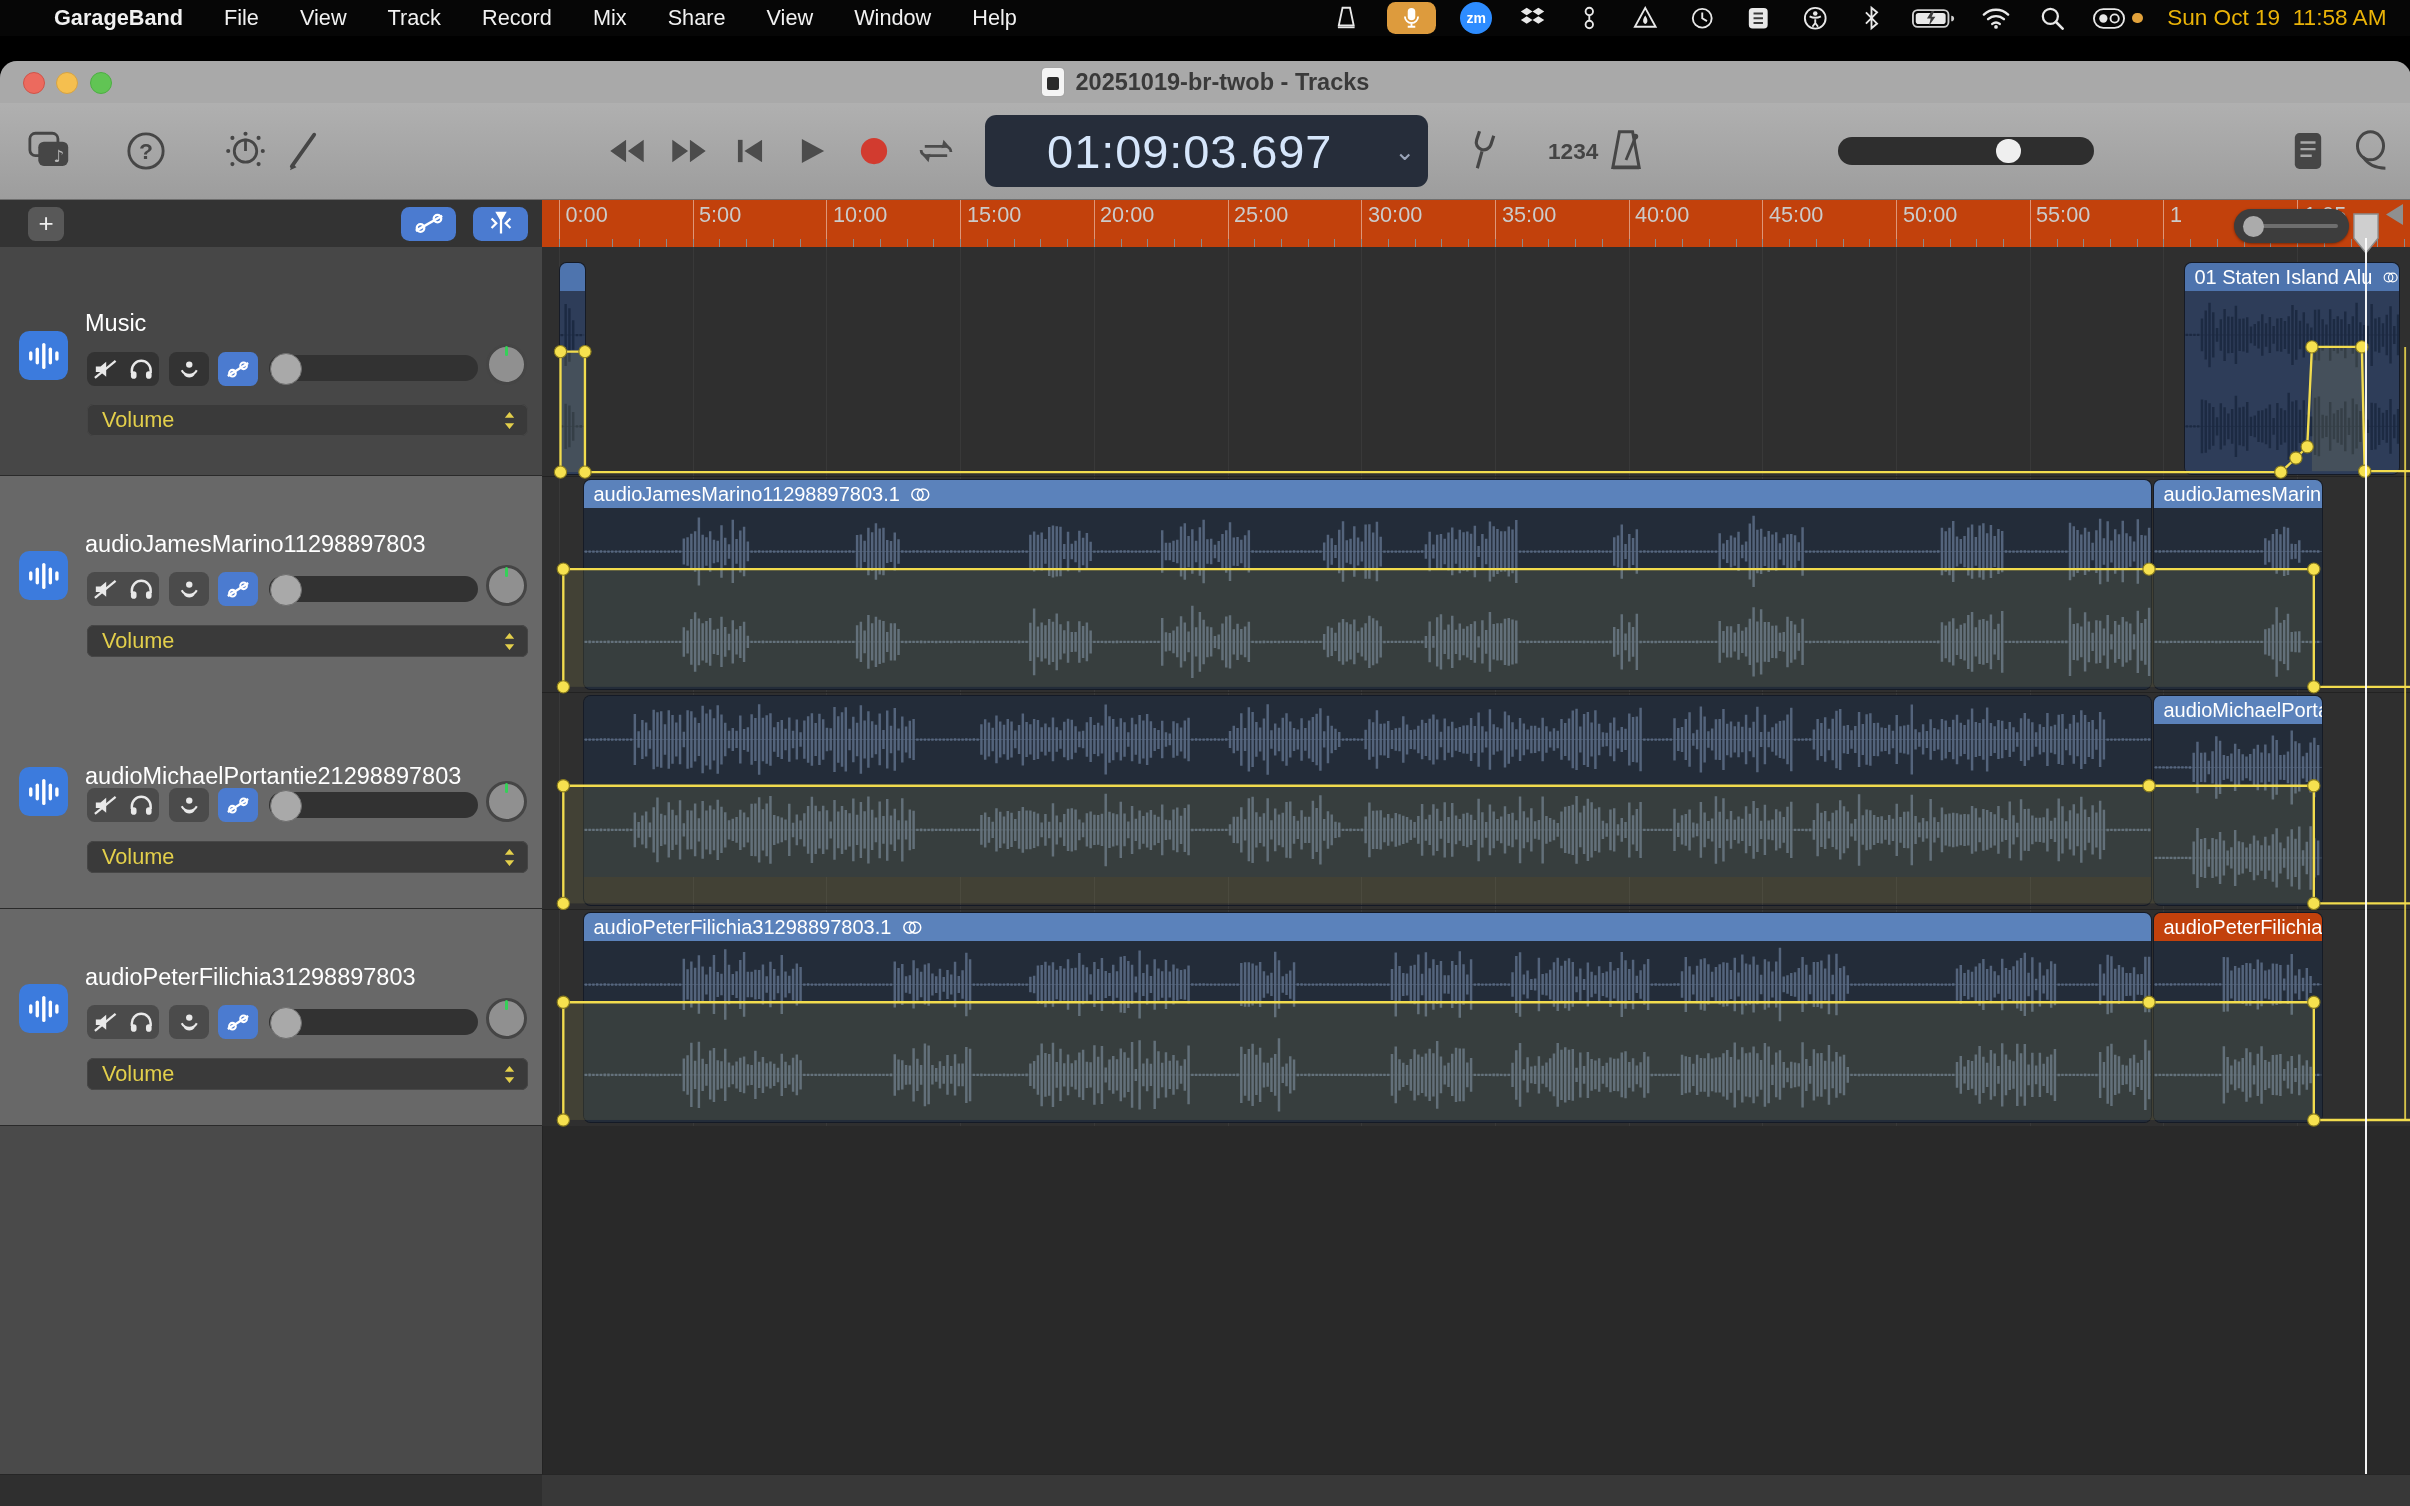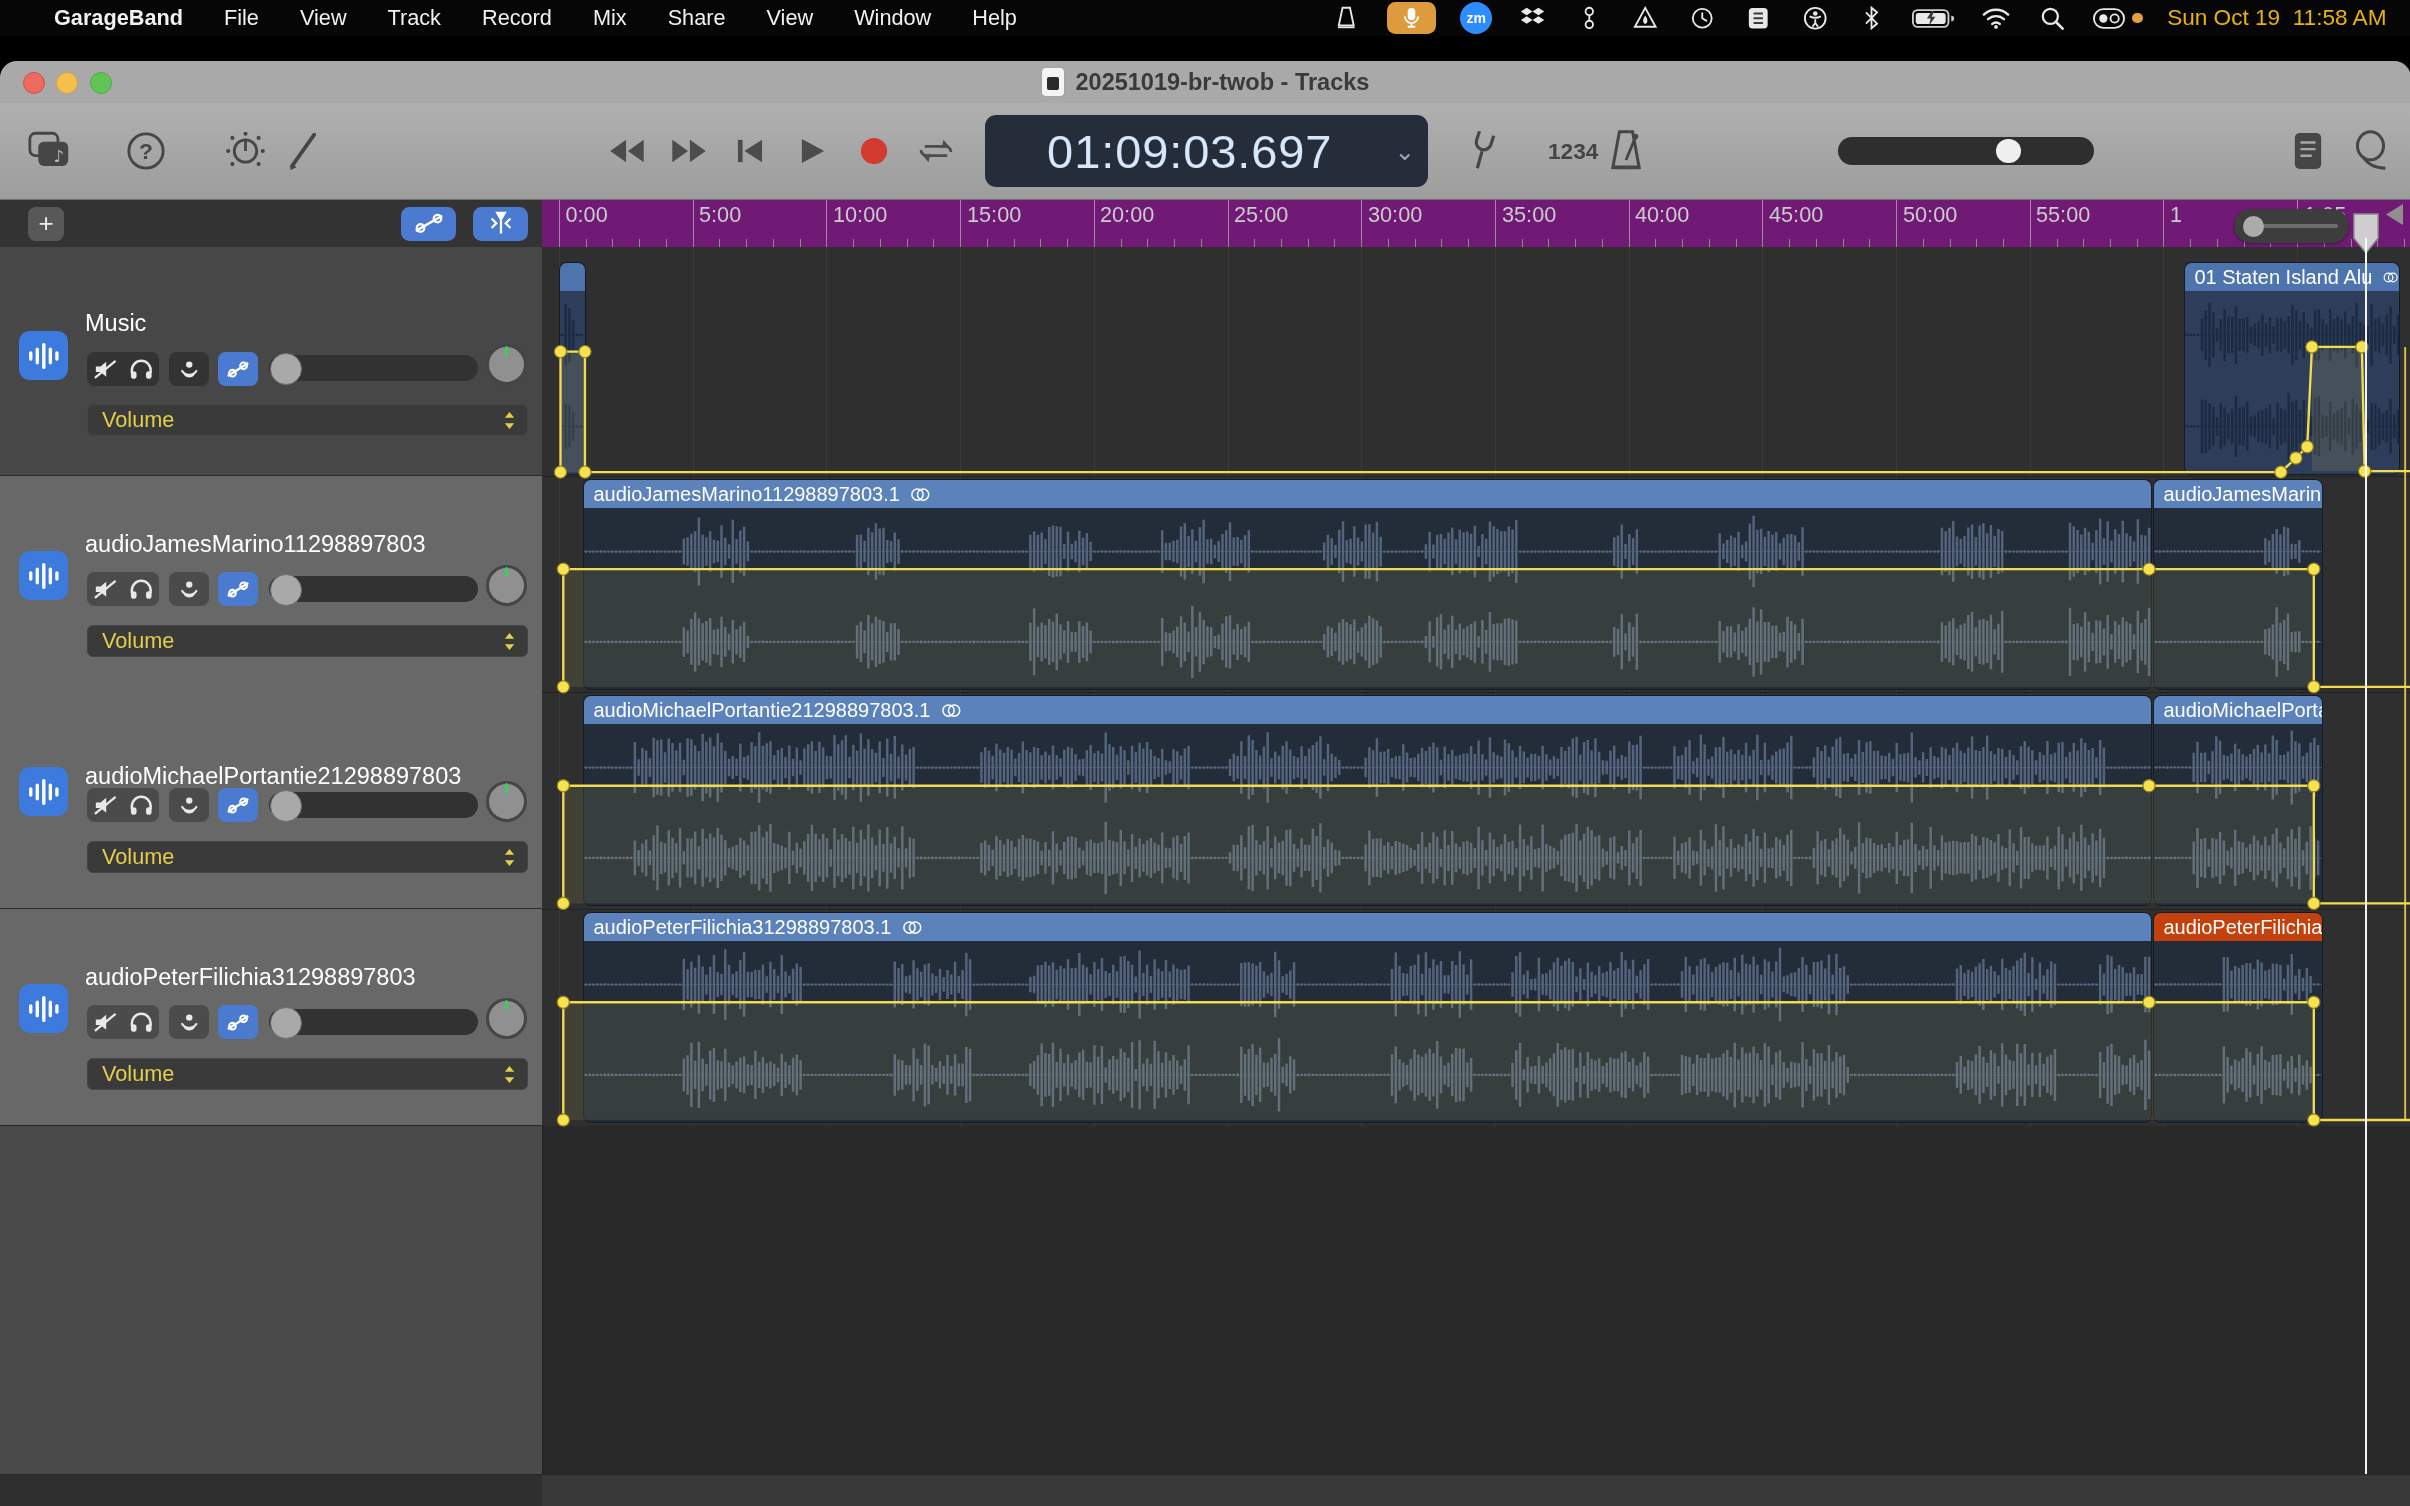--- a/index.html
+++ b/index.html
@@ -33,21 +33,21 @@
   .lcd-time{flex:1;text-align:center;color:#d6e6fb;font-size:47px;letter-spacing:0.9px;}
   .lcd-chev{color:#9aa4b8;font-size:24.5px;padding-right:13px;}
   .mslider{position:absolute;left:1838px;top:34px;width:256px;height:28px;border-radius:14px;background:#2e2e2e;}
   .mslider .mthumb{position:absolute;left:158px;top:1.9px;width:24.5px;height:24.5px;border-radius:50%;background:#efefef;}
   .count1234{font-size:22.6px;font-weight:bold;color:#444;letter-spacing:0px;}
   
   .content{position:relative;height:1307px;background:#2f2f2f;}
   .cornerbar{position:absolute;left:0;top:0;width:542px;height:47px;background:#333;border-right:0.9px solid #232323;border-bottom:0.9px solid #202020;}
   .addbtn{position:absolute;left:28px;top:6.6px;width:36px;height:34px;border-radius:7.5px;background:#585858;color:#eee;font-size:26px;display:flex;align-items:center;justify-content:center;border:none;}
   .bluebtn{position:absolute;top:6.6px;width:55px;height:34px;border-radius:8.5px;background:#4b7bd0;border:none;display:flex;align-items:center;justify-content:center;}
-  .ruler{position:absolute;left:542px;top:0;width:1868px;height:47px;background:#701a75;border-bottom:0.9px solid #1d1d1d;overflow:hidden;}
+  .ruler{position:absolute;left:542px;top:0;width:1868px;height:47px;background:#c2410c;border-bottom:0.9px solid #1d1d1d;overflow:hidden;}
   .rlabel{position:absolute;top:1.9px;color:#cquiet;color:#cbcbcb;font-size:21.7px;}
   .rmajor{position:absolute;top:0;width:0.9px;height:47px;background:rgba(255,255,255,.45);}
   .rtick{position:absolute;bottom:0;width:0.9px;height:8.5px;background:#8b8b8b;}
   .zoompill{position:absolute;left:2234px;top:9.4px;width:115px;height:34px;border-radius:17px;background:#3d3d3d;box-shadow:0 0.9px 2.8px rgba(0,0,0,.4);}
   .zoompill .zline{position:absolute;left:15px;right:11.3px;top:15px;height:3.8px;border-radius:1.9px;background:#6e6e6e;}
   .zoompill .zthumb{position:absolute;left:9.4px;top:6.6px;width:21px;height:21px;border-radius:50%;background:#ababab;}
   .scrolltri{position:absolute;top:3.8px;left:2386px;}
   .headers{position:absolute;left:0;top:47px;width:542px;height:879px;}
   .trackheader{position:absolute;left:0;width:542px;border-bottom:0.9px solid #2a2a2a;box-sizing:border-box;}
   .t-icon{position:absolute;left:19px;width:49px;height:49px;border-radius:10.4px;background:#3c7bdd;display:flex;align-items:center;justify-content:center;}
@@ -719,27 +719,20 @@
         </div>
         <div class="rbody" style="height:181px;background:#232c39">
         <svg width="168" height="181" viewBox="0 0 178 192">
           <line x1="0" y1="46.08" x2="178" y2="46.08" stroke="#5a6b84" stroke-width="1" opacity=".55"></line>
           <line x1="0" y1="142.07999999999998" x2="178" y2="142.07999999999998" stroke="#5a6b84" stroke-width="1" opacity=".55"></line>
           <path d="M2 44.9V47.3M6 44.7V47.4M10 44.9V47.3M14 44.9V47.3M18 44.9V47.3M22 44.9V47.3M26 44.9V47.3M30 44.9V47.3M34 44.9V47.3M38 44.9V47.3M42 44.9V47.3M46 44.9V47.3M50 44.9V47.3M54 44.9V47.3M58 44.9V47.3M62 44.9V47.3M66 44.9V47.3M70 44.9V47.3M74 44.9V47.3M78 44.9V47.3M82 44.9V47.3M86 44.7V47.4M90 44.9V47.3M94 44.8V47.4M98 44.9V47.3M102 44.7V47.5M106 44.8V47.4M110 44.9V47.3M114 44.8V47.3M118 32.0V60.2M122 34.6V57.6M126 27.5V64.6M130 22.4V69.8M134 27.9V64.3M138 20.0V72.2M142 21.0V71.1M146 37.8V54.4M150 38.2V53.9M154 34.2V58.0M158 44.9V47.3M162 44.9V47.3M166 44.9V47.3M170 44.9V47.3M174 44.8V47.4" stroke="#5a6b84" stroke-width="2.6" opacity=".9"></path>
           <path d="M2 140.9V143.3M6 140.9V143.3M10 140.8V143.4M14 140.8V143.4M18 140.9V143.3M22 140.9V143.3M26 140.9V143.3M30 140.8V143.4M34 140.9V143.3M38 140.9V143.3M42 140.9V143.3M46 140.9V143.3M50 140.9V143.3M54 140.7V143.4M58 140.9V143.3M62 140.9V143.3M66 140.7V143.4M70 140.7V143.4M74 140.9V143.3M78 140.9V143.3M82 140.9V143.3M86 140.9V143.3M90 140.9V143.3M94 140.9V143.3M98 140.9V143.3M102 140.9V143.3M106 140.9V143.3M110 140.8V143.3M114 140.9V143.3M118 128.7V155.4M122 127.5V156.6M126 123.5V160.7M130 105.3V178.9M134 121.6V162.6M138 118.7V165.5M142 112.1V172.1M146 131.6V152.5M150 131.1V153.1M154 130.8V153.4M158 140.9V143.3M162 140.9V143.3M166 140.7V143.4M170 140.8V143.4M174 140.9V143.3" stroke="#5a6b84" stroke-width="2.6" opacity=".9"></path>
         </svg></div>
       </div>
       <div class="region" style="left: 584px; top: 496px; width: 1567px; height: 209px; position: absolute;">
-        <div class="rhead" style="background:#5b82bb">
-          <span>audioMichaelPortantie21298897803.1</span>
-      <svg width="22.6" height="15" viewBox="0 0 24 16">
-            <circle cx="9" cy="8" r="6" fill="none" stroke="#fff" stroke-width="1.6"></circle>
-            <circle cx="15" cy="8" r="6" fill="none" stroke="#fff" stroke-width="1.6"></circle>
-          </svg>
-        </div>
         <div class="rbody" style="height:181px;background:#232c39">
         <svg width="1567" height="181" viewBox="0 0 1664 192">
           <line x1="0" y1="46.08" x2="1664" y2="46.08" stroke="#5a6b84" stroke-width="1" opacity=".55"></line>
           <line x1="0" y1="142.07999999999998" x2="1664" y2="142.07999999999998" stroke="#5a6b84" stroke-width="1" opacity=".55"></line>
           <path d="M2 44.9V47.3M6 44.9V47.3M10 44.9V47.3M14 44.9V47.3M18 44.8V47.3M22 44.8V47.3M26 44.8V47.3M30 44.9V47.3M34 44.9V47.3M38 44.9V47.3M42 44.9V47.3M46 44.9V47.3M50 44.9V47.3M54 18.9V73.2M58 37.3V54.9M62 25.3V66.9M66 28.1V64.1M70 36.4V55.8M74 14.4V77.8M78 17.1V75.0M82 16.2V76.0M86 29.9V62.3M90 15.0V77.2M94 20.2V71.9M98 28.0V64.1M102 19.8V72.3M106 37.9V54.3M110 15.0V77.1M114 16.0V76.1M118 22.8V69.4M122 28.6V63.6M126 10.2V81.9M130 18.4V73.8M134 14.2V78.0M138 23.6V68.5M142 9.7V82.5M146 19.5V72.6M150 28.3V63.9M154 36.9V55.3M158 33.8V58.4M162 36.9V55.2M166 20.5V71.7M170 34.9V57.3M174 33.1V59.0M178 19.2V72.9M182 23.3V68.9M186 8.6V83.6M190 23.0V69.2M194 20.4V71.8M198 18.3V73.9M202 33.1V59.1M206 27.4V64.8M210 25.4V66.8M214 34.6V57.5M218 22.6V69.6M222 36.7V55.5M226 24.8V67.3M230 38.4V53.7M234 25.8V66.4M238 21.3V70.9M242 18.2V74.0M246 28.6V63.6M250 18.8V73.3M254 24.5V67.7M258 33.6V58.6M262 34.2V57.9M266 11.7V80.5M270 21.3V70.8M274 17.1V75.1M278 11.9V80.2M282 34.8V57.4M286 22.0V70.2M290 28.3V63.8M294 9.7V82.4M298 25.8V66.3M302 16.1V76.1M306 26.6V65.5M310 30.4V61.8M314 18.6V73.5M318 36.0V56.1M322 15.3V76.9M326 31.6V60.6M330 12.7V79.4M334 34.3V57.9M338 21.6V70.6M342 32.2V59.9M346 26.2V66.0M350 24.2V67.9M354 44.9V47.3M358 44.9V47.3M362 44.9V47.3M366 44.9V47.3M370 44.9V47.3M374 44.9V47.3M378 44.9V47.3M382 44.9V47.3M386 44.9V47.3M390 44.9V47.3M394 44.7V47.5M398 44.9V47.3M402 44.9V47.3M406 44.7V47.4M410 44.9V47.3M414 44.7V47.4M418 44.9V47.3M422 29.9V62.3M426 24.7V67.5M430 28.0V64.1M434 33.7V58.5M438 20.7V71.4M442 26.9V65.3M446 30.4V61.8M450 24.4V67.7M454 27.0V65.1M458 36.6V55.5M462 30.7V61.4M466 18.6V73.6M470 27.4V64.8M474 30.0V62.1M478 24.3V67.9M482 25.4V66.7M486 33.2V59.0M490 29.0V63.2M494 33.0V59.1M498 22.8V69.3M502 33.2V59.0M506 36.3V55.8M510 27.3V64.9M514 24.0V68.2M518 25.0V67.1M522 32.1V60.1M526 37.7V54.4M530 36.7V55.5M534 27.7V64.5M538 22.2V70.0M542 30.6V61.5M546 28.3V63.8M550 31.1V61.0M554 9.0V83.2M558 21.5V70.7M562 24.2V68.0M566 32.6V59.6M570 23.6V68.5M574 27.9V64.3M578 38.3V53.8M582 22.9V69.2M586 29.8V62.4M590 20.2V71.9M594 26.0V66.2M598 19.0V73.1M602 26.6V65.6M606 33.9V58.3M610 36.1V56.1M614 26.3V65.9M618 38.3V53.9M622 39.8V52.3M626 26.8V65.4M630 28.9V63.3M634 33.3V58.9M638 25.8V66.3M642 22.9V69.2M646 44.9V47.3M650 44.8V47.4M654 44.9V47.3M658 44.9V47.3M662 44.7V47.4M666 44.9V47.3M670 44.8V47.3M674 44.9V47.3M678 44.9V47.3M682 44.8V47.3M686 37.1V55.1M690 31.5V60.7M694 34.0V58.1M698 18.2V74.0M702 34.0V58.2M706 11.9V80.2M710 16.8V75.4M714 27.6V64.5M718 33.3V58.8M722 23.9V68.3M726 8.7V83.4M730 36.3V55.8M734 29.1V63.0M738 33.6V58.6M742 23.0V69.2M746 18.2V73.9M750 26.9V65.3M754 34.0V58.2M758 35.4V56.7M762 23.6V68.6M766 34.0V58.1M770 25.9V66.3M774 22.1V70.1M778 18.7V73.4M782 12.9V79.3M786 37.4V54.7M790 20.8V71.3M794 31.4V60.8M798 34.8V57.3M802 38.1V54.1M806 44.9V47.3M810 44.7V47.4M814 44.9V47.3M818 44.7V47.4M822 44.9V47.3M826 44.9V47.3M830 35.7V56.4M834 24.6V67.6M838 27.7V64.4M842 15.0V77.2M846 29.4V62.8M850 29.1V63.1M854 26.4V65.8M858 35.9V56.3M862 34.1V58.1M866 33.7V58.5M870 21.3V70.9M874 30.2V61.9M878 35.9V56.3M882 35.6V56.6M886 31.6V60.6M890 25.2V67.0M894 28.5V63.7M898 24.0V68.1M902 19.5V72.7M906 24.8V67.3M910 37.9V54.3M914 23.9V68.2M918 32.1V60.1M922 27.2V65.0M926 34.2V58.0M930 32.8V59.4M934 31.3V60.9M938 30.9V61.3M942 23.2V69.0M946 31.8V60.4M950 17.3V74.9M954 32.1V60.0M958 37.5V54.7M962 14.0V78.1M966 29.9V62.2M970 33.2V58.9M974 34.3V57.9M978 16.3V75.9M982 20.4V71.8M986 27.7V64.5M990 35.3V56.8M994 23.3V68.9M998 29.2V62.9M1002 35.5V56.6M1006 31.6V60.6M1010 31.6V60.5M1014 33.6V58.6M1018 23.1V69.1M1022 31.9V60.2M1026 37.6V54.6M1030 34.2V58.0M1034 36.7V55.4M1038 24.4V67.7M1042 28.7V63.5M1046 23.8V68.3M1050 15.4V76.7M1054 13.5V78.6M1058 32.3V59.9M1062 19.0V73.1M1066 16.9V75.3M1070 28.0V64.1M1074 14.9V77.3M1078 29.3V62.9M1082 38.4V53.7M1086 38.8V53.3M1090 28.4V63.8M1094 22.8V69.3M1098 36.5V55.6M1102 32.9V59.3M1106 34.8V57.3M1110 18.4V73.8M1114 22.2V70.0M1118 21.7V70.5M1122 12.4V79.8M1126 44.9V47.3M1130 44.9V47.3M1134 44.9V47.3M1138 44.9V47.3M1142 44.9V47.3M1146 44.9V47.3M1150 44.8V47.4M1154 44.9V47.3M1158 23.6V68.5M1162 33.9V58.3M1166 32.8V59.4M1170 24.2V67.9M1174 17.1V75.0M1178 39.5V52.6M1182 35.8V56.4M1186 11.0V81.1M1190 21.6V70.5M1194 37.3V54.9M1198 34.3V57.9M1202 24.7V67.5M1206 24.3V67.8M1210 13.6V78.5M1214 29.4V62.8M1218 27.0V65.2M1222 32.1V60.0M1226 27.2V64.9M1230 32.6V59.5M1234 19.9V72.3M1238 33.7V58.5M1242 27.3V64.9M1246 11.4V80.8M1250 38.1V54.0M1254 19.7V72.5M1258 37.9V54.2M1262 33.2V59.0M1266 29.1V63.1M1270 26.5V65.7M1274 25.8V66.4M1278 19.6V72.5M1282 12.4V79.7M1286 44.9V47.3M1290 44.9V47.3M1294 44.9V47.3M1298 44.7V47.4M1302 44.8V47.3M1306 35.6V56.6M1310 24.2V68.0M1314 28.6V63.6M1318 22.5V69.6M1322 34.8V57.4M1326 24.0V68.1M1330 15.6V76.6M1334 13.7V78.5M1338 31.6V60.6M1342 30.8V61.4M1346 36.2V55.9M1350 31.8V60.3M1354 16.9V75.3M1358 29.7V62.5M1362 19.3V72.8M1366 18.2V74.0M1370 28.5V63.7M1374 28.3V63.9M1378 33.3V58.9M1382 33.8V58.3M1386 30.4V61.7M1390 36.7V55.4M1394 20.0V72.2M1398 32.0V60.1M1402 31.3V60.9M1406 30.3V61.9M1410 9.0V83.2M1414 35.3V56.8M1418 38.3V53.8M1422 30.0V62.1M1426 37.0V55.1M1430 24.6V67.5M1434 33.9V58.3M1438 35.4V56.7M1442 24.2V68.0M1446 25.8V66.3M1450 32.8V59.4M1454 25.1V67.0M1458 19.9V72.3M1462 28.3V63.8M1466 30.8V61.4M1470 24.9V67.3M1474 13.2V79.0M1478 27.6V64.6M1482 28.7V63.5M1486 24.7V67.5M1490 12.0V80.1M1494 28.7V63.5M1498 31.9V60.3M1502 25.3V66.9M1506 26.1V66.0M1510 34.9V57.2M1514 27.4V64.7M1518 33.0V59.2M1522 38.5V53.7M1526 23.4V68.8M1530 17.9V74.2M1534 24.1V68.1M1538 27.9V64.3M1542 38.3V53.8M1546 30.0V62.1M1550 32.7V59.5M1554 18.0V74.2M1558 32.1V60.1M1562 30.5V61.7M1566 19.9V72.2M1570 19.0V73.2M1574 34.7V57.4M1578 29.3V62.9M1582 20.2V71.9M1586 28.1V64.0M1590 14.9V77.3M1594 20.1V72.1M1598 27.6V64.6M1602 25.5V66.7M1606 35.1V57.1M1610 16.9V75.2M1614 24.9V67.2M1618 44.9V47.3M1622 44.9V47.3M1626 44.9V47.3M1630 44.9V47.3M1634 44.7V47.4M1638 44.9V47.3M1642 44.9V47.3M1646 44.9V47.3M1650 44.9V47.3M1654 44.9V47.3M1658 44.7V47.4M1662 44.8V47.3" stroke="#5a6b84" stroke-width="2.6" opacity=".9"></path>
           <path d="M2 140.9V143.3M6 140.9V143.3M10 140.9V143.3M14 140.9V143.3M18 140.7V143.4M22 140.9V143.3M26 140.7V143.4M30 140.9V143.3M34 140.9V143.3M38 140.9V143.3M42 140.9V143.3M46 140.7V143.5M50 140.9V143.3M54 123.7V160.4M58 133.6V150.5M62 126.7V157.5M66 122.6V161.6M70 134.2V150.0M74 118.0V166.1M78 107.8V176.4M82 124.9V159.2M86 126.6V157.6M90 112.6V171.5M94 120.7V163.5M98 126.4V157.8M102 110.7V173.4M106 135.0V149.2M110 121.2V163.0M114 121.5V162.7M118 114.1V170.0M122 129.8V154.4M126 111.4V172.7M130 121.4V162.8M134 116.2V167.9M138 120.5V163.6M142 110.0V174.1M146 117.5V166.7M150 123.4V160.7M154 131.8V152.4M158 130.3V153.9M162 128.5V155.7M166 120.6V163.5M170 123.6V160.5M174 128.7V155.4M178 114.3V169.9M182 114.1V170.0M186 107.5V176.6M190 120.2V164.0M194 114.1V170.1M198 106.2V178.0M202 126.2V158.0M206 127.7V156.5M210 128.9V155.2M214 131.0V153.2M218 114.4V169.8M222 134.4V149.8M226 125.8V158.3M230 132.1V152.0M234 124.4V159.7M238 116.8V167.4M242 106.8V177.3M246 116.4V167.7M250 122.3V161.9M254 116.5V167.6M258 121.3V162.9M262 133.1V151.1M266 110.3V173.9M270 122.6V161.6M274 116.6V167.6M278 120.9V163.2M282 124.4V159.7M286 108.8V175.3M290 126.0V158.1M294 112.4V171.8M298 122.4V161.8M302 106.5V177.7M306 120.7V163.5M310 128.9V155.2M314 112.0V172.1M318 127.3V156.9M322 109.4V174.8M326 126.7V157.5M330 119.5V164.6M334 131.8V152.3M338 108.5V175.7M342 132.0V152.2M346 120.5V163.6M350 121.8V162.3M354 140.9V143.3M358 140.7V143.5M362 140.8V143.4M366 140.9V143.3M370 140.7V143.5M374 140.9V143.3M378 140.8V143.3M382 140.9V143.3M386 140.9V143.3M390 140.7V143.5M394 140.8V143.4M398 140.7V143.5M402 140.8V143.3M406 140.8V143.3M410 140.9V143.3M414 140.9V143.3M418 140.9V143.3M422 126.2V157.9M426 123.5V160.7M430 128.4V155.8M434 133.5V150.7M438 119.2V165.0M442 122.8V161.3M446 127.8V156.4M450 121.9V162.3M454 124.0V160.2M458 130.4V153.8M462 121.9V162.2M466 117.9V166.3M470 121.4V162.7M474 121.5V162.6M478 122.9V161.3M482 124.8V159.4M486 134.3V149.8M490 125.2V158.9M494 133.3V150.9M498 113.8V170.4M502 126.7V157.5M506 133.9V150.2M510 125.1V159.1M514 119.7V164.4M518 119.2V165.0M522 120.4V163.8M526 131.1V153.0M530 134.1V150.0M534 124.4V159.8M538 122.6V161.6M542 126.1V158.0M546 126.3V157.9M550 125.0V159.1M554 103.6V180.6M558 122.7V161.4M562 124.3V159.8M566 125.6V158.6M570 112.1V172.0M574 124.6V159.5M578 133.2V150.9M582 116.6V167.6M586 130.3V153.9M590 121.6V162.6M594 127.4V156.7M598 123.5V160.7M602 120.9V163.3M606 125.9V158.3M610 128.0V156.1M614 115.2V169.0M618 131.3V152.9M622 131.8V152.4M626 120.5V163.6M630 118.3V165.8M634 127.1V157.1M638 118.7V165.5M642 115.1V169.0M646 140.8V143.4M650 140.9V143.3M654 140.9V143.3M658 140.7V143.5M662 140.9V143.3M666 140.8V143.4M670 140.9V143.3M674 140.8V143.3M678 140.9V143.3M682 140.9V143.3M686 136.1V148.0M690 128.1V156.0M694 128.0V156.2M698 118.1V166.0M702 130.8V153.3M706 108.6V175.5M710 107.0V177.2M714 123.4V160.8M718 128.1V156.0M722 124.4V159.7M726 108.5V175.7M730 131.8V152.3M734 119.4V164.8M738 125.8V158.3M742 123.8V160.4M746 112.5V171.6M750 111.8V172.3M754 127.4V156.8M758 132.4V151.8M762 121.3V162.8M766 128.2V155.9M770 128.1V156.1M774 111.2V172.9M778 118.7V165.5M782 105.3V178.9M786 130.5V153.6M790 122.2V162.0M794 125.7V158.5M798 133.3V150.8M802 134.2V149.9M806 140.9V143.3M810 140.9V143.3M814 140.7V143.4M818 140.8V143.3M822 140.9V143.3M826 140.7V143.4M830 127.9V156.2M834 112.9V171.2M838 121.7V162.5M842 121.6V162.5M846 121.3V162.9M850 129.0V155.2M854 125.2V158.9M858 129.7V154.4M862 124.1V160.1M866 125.6V158.6M870 127.1V157.0M874 128.3V155.8M878 131.4V152.8M882 133.8V150.4M886 127.4V156.7M890 114.6V169.6M894 130.7V153.5M898 126.1V158.0M902 114.8V169.3M906 119.7V164.4M910 132.6V151.5M914 112.7V171.5M918 128.3V155.9M922 113.6V170.5M926 126.9V157.2M930 130.6V153.6M934 124.9V159.2M938 123.8V160.4M942 126.1V158.0M946 131.5V152.7M950 108.9V175.3M954 123.4V160.8M958 133.7V150.4M962 115.0V169.1M966 122.6V161.5M970 130.5V153.7M974 127.9V156.3M978 117.0V167.2M982 125.3V158.8M986 123.8V160.4M990 131.9V152.3M994 106.7V177.5M998 122.4V161.7M1002 129.0V155.2M1006 119.1V165.0M1010 132.8V151.4M1014 131.5V152.6M1018 106.5V177.7M1022 127.3V156.9M1026 129.5V154.6M1030 131.2V153.0M1034 134.8V149.4M1038 122.6V161.6M1042 117.6V166.6M1046 116.6V167.5M1050 115.4V168.7M1054 106.2V178.0M1058 123.7V160.5M1062 116.4V167.7M1066 109.0V175.2M1070 112.8V171.3M1074 119.7V164.5M1078 118.1V166.1M1082 132.3V151.8M1086 134.9V149.3M1090 120.5V163.6M1094 119.1V165.1M1098 136.1V148.1M1102 129.5V154.7M1106 133.6V150.6M1110 112.9V171.3M1114 126.4V157.7M1118 119.8V164.4M1122 112.4V171.8M1126 140.9V143.3M1130 140.9V143.3M1134 140.8V143.3M1138 140.9V143.3M1142 140.9V143.3M1146 140.9V143.3M1150 140.8V143.3M1154 140.9V143.3M1158 119.7V164.5M1162 134.4V149.7M1166 126.6V157.5M1170 125.1V159.0M1174 120.3V163.9M1178 134.1V150.1M1182 135.4V148.7M1186 112.5V171.7M1190 123.7V160.5M1194 132.7V151.4M1198 129.9V154.3M1202 106.3V177.9M1206 122.8V161.3M1210 108.5V175.6M1214 130.7V153.5M1218 122.1V162.1M1222 131.4V152.8M1226 127.8V156.4M1230 130.2V153.9M1234 117.1V167.0M1238 124.9V159.3M1242 111.4V172.7M1246 118.7V165.5M1250 132.5V151.7M1254 115.4V168.7M1258 132.0V152.2M1262 131.1V153.0M1266 120.1V164.0M1270 122.6V161.6M1274 128.5V155.6M1278 117.6V166.5M1282 112.3V171.9M1286 140.9V143.3M1290 140.9V143.3M1294 140.9V143.3M1298 140.8V143.4M1302 140.7V143.4M1306 131.7V152.5M1310 113.9V170.2M1314 124.0V160.2M1318 121.9V162.3M1322 132.9V151.3M1326 123.9V160.2M1330 121.3V162.8M1334 110.5V173.6M1338 117.1V167.0M1342 122.6V161.6M1346 135.2V149.0M1350 130.5V153.7M1354 104.1V180.1M1358 126.4V157.8M1362 120.4V163.8M1366 121.2V162.9M1370 126.2V158.0M1374 128.3V155.9M1378 127.5V156.6M1382 131.7V152.5M1386 126.3V157.9M1390 130.3V153.8M1394 114.2V169.9M1398 128.4V155.8M1402 122.8V161.4M1406 122.6V161.6M1410 104.7V179.5M1414 127.2V157.0M1418 134.3V149.8M1422 129.4V154.8M1426 132.9V151.3M1430 109.3V174.9M1434 128.7V155.5M1438 133.8V150.3M1442 118.3V165.9M1446 125.6V158.6M1450 124.6V159.6M1454 123.8V160.4M1458 124.4V159.8M1462 125.7V158.4M1466 125.1V159.1M1470 125.6V158.6M1474 116.6V167.5M1478 119.1V165.0M1482 128.9V155.3M1486 119.8V164.3M1490 121.0V163.2M1494 123.1V161.0M1498 125.5V158.6M1502 116.8V167.4M1506 129.6V154.6M1510 131.5V152.7M1514 111.9V172.3M1518 126.5V157.7M1522 134.4V149.8M1526 109.6V174.6M1530 119.8V164.3M1534 119.7V164.5M1538 126.8V157.3M1542 129.3V154.8M1546 129.2V154.9M1550 128.6V155.6M1554 119.3V164.9M1558 132.5V151.7M1562 129.2V154.9M1566 108.8V175.4M1570 117.1V167.1M1574 133.0V151.2M1578 121.2V163.0M1582 114.9V169.3M1586 124.8V159.4M1590 107.0V177.1M1594 120.5V163.6M1598 128.5V155.7M1602 116.0V168.1M1606 123.5V160.7M1610 111.0V173.2M1614 120.8V163.4M1618 140.8V143.4M1622 140.9V143.3M1626 140.8V143.4M1630 140.9V143.3M1634 140.9V143.3M1638 140.7V143.4M1642 140.9V143.3M1646 140.9V143.3M1650 140.9V143.3M1654 140.9V143.3M1658 140.9V143.3M1662 140.7V143.5" stroke="#5a6b84" stroke-width="2.6" opacity=".9"></path>
         </svg></div>
       </div>
       <div class="region" style="left: 2154px; top: 496px; width: 168px; height: 209px; position: absolute;">
         <div class="rhead" style="background:#5b82bb">

